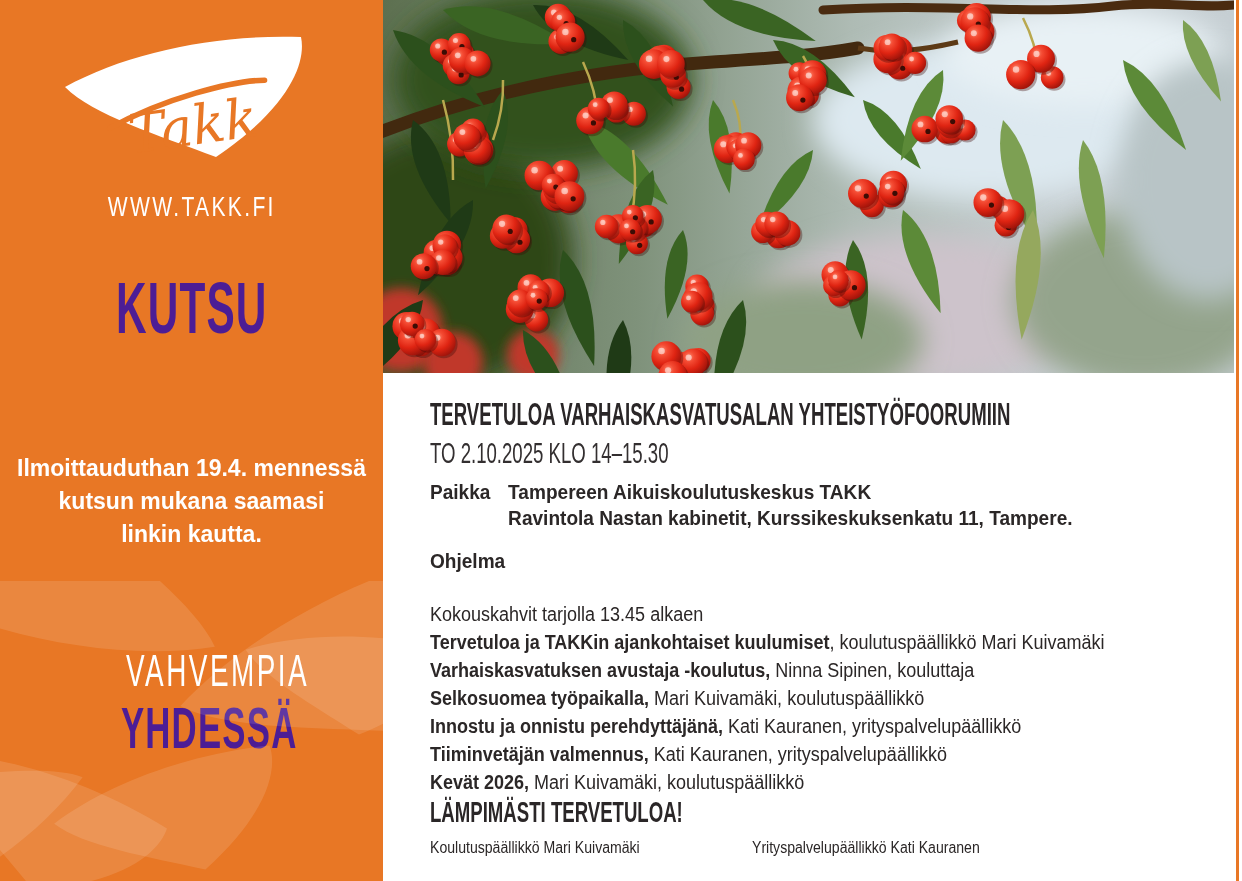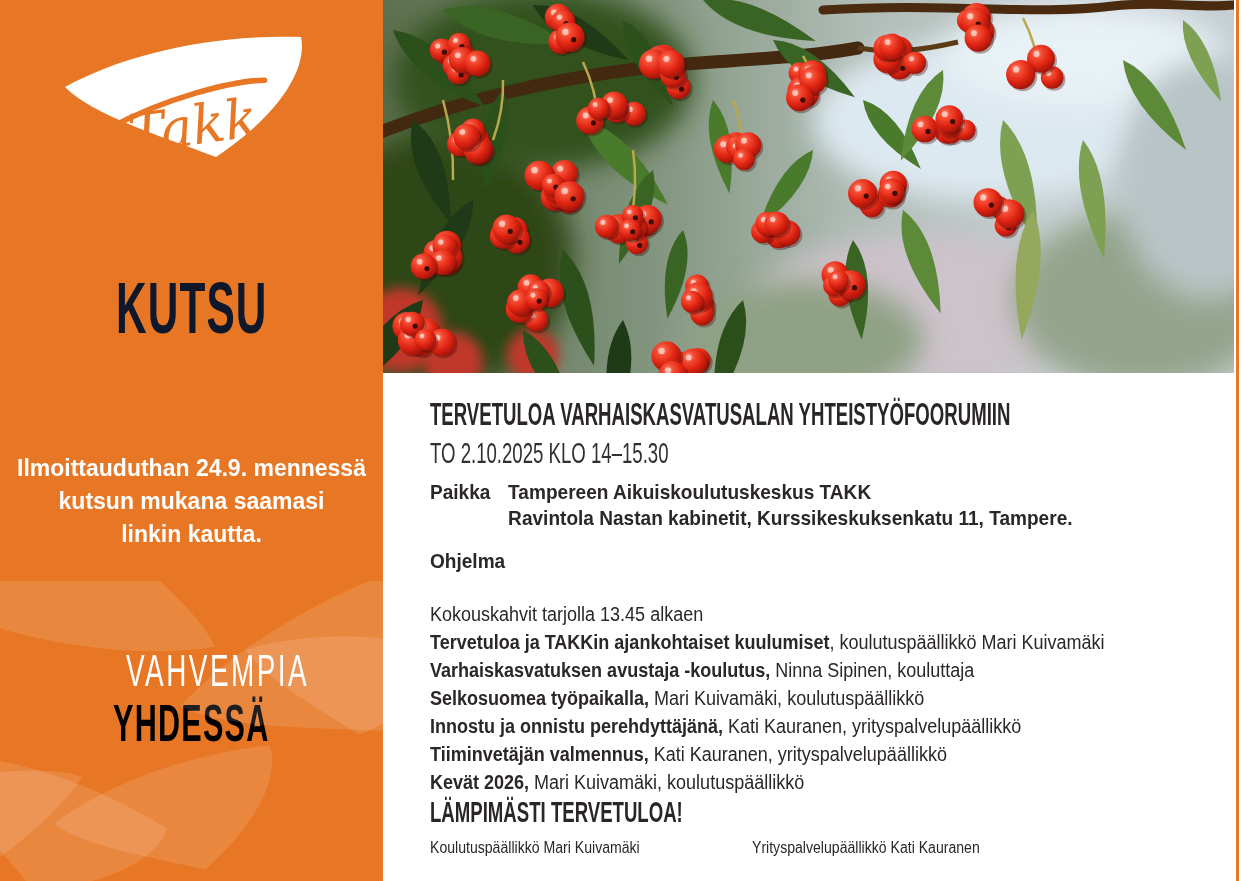--- a/index.html
+++ b/index.html
@@ -15,36 +15,36 @@
     background:#E87725;overflow:hidden;
   }
   .logo-wrap{position:absolute;left:58px;top:30px;width:250px;height:140px;}
   .website{
     position:absolute;top:192px;left:0;width:383px;text-align:center;
     color:#ffffff;font-size:27px;letter-spacing:3px;white-space:nowrap;
   }
   .website .cx{transform:scaleX(0.78);transform-origin:50% 50%;display:inline-block;}
   .kutsu{
     position:absolute;top:266px;left:0;width:383px;text-align:center;
-    color:#0f172a;font-size:73px;font-weight:bold;letter-spacing:2px;white-space:nowrap;
+    color:#4c1d95;font-size:73px;font-weight:bold;letter-spacing:2px;white-space:nowrap;
   }
   .kutsu .cx{transform:scaleX(0.58);transform-origin:50% 50%;display:inline-block;}
   .reg-note{
     position:absolute;top:452px;left:0;width:383px;text-align:center;
     color:#ffffff;font-size:23px;font-weight:bold;line-height:33px;
     white-space:pre-line;
   }
   .slogan1{
     position:absolute;top:645px;left:0;width:435px;text-align:center;
     color:#ffffff;font-size:45px;font-weight:normal;letter-spacing:4px;white-space:nowrap;
   }
   .slogan1 .cx{transform:scaleX(0.62);transform-origin:50% 50%;display:inline-block;}
   .slogan2{
-    position:absolute;top:694px;left:0;width:383px;text-align:center;
-    color:#000000;font-size:51px;font-weight:bold;letter-spacing:2px;white-space:nowrap;
+    position:absolute;top:694px;left:18px;width:383px;text-align:center;
+    color:#4c1d95;font-size:58px;font-weight:bold;letter-spacing:2px;white-space:nowrap;
   }
   .slogan2 .cx{transform:scaleX(0.60);transform-origin:50% 50%;display:inline-block;}
   .deco{position:absolute;left:0;bottom:0;width:383px;height:300px;}
 
   
   .main{position:absolute;left:383px;top:0;width:851px;height:881px;background:#ffffff;padding-left:44px;}
   .photo{position:absolute;left:0;top:0;width:851px;height:373px;overflow:hidden;}
   .photo svg{display:block;}
   .content{position:absolute;left:0;top:373px;width:851px;height:508px;}
 
@@ -101,26 +101,29 @@
         <path id="pick" d="M7,57 C70,22 160,4 243,7 C248,30 235,75 158,127 C100,105 35,85 7,57 Z"></path>
       </defs>
       <use href="#pick" fill="#ffffff"></use>
       <g transform="rotate(-8 125 95)">
         <path d="M52,88 C110,66 180,58 212,62" stroke="#E87725" stroke-width="5.5" fill="none" stroke-linecap="round"></path>
         <text x="70" y="116" font-family="DejaVu Serif, serif" font-style="italic" font-size="54" fill="#E87725">Takk</text>
       </g>
     </svg>
   </div>
 
+  <div class="website">
+    <span class="cx">WWW.TAKK.FI</span>
+  </div>
 
   <div class="kutsu">
     <span class="cx">KUTSU</span>
   </div>
 
-  <div class="reg-note">Ilmoittauduthan 24.9. mennessä
+  <div class="reg-note">Ilmoittauduthan 19.4. mennessä
 kutsun mukana saamasi
 linkin kautta.</div>
 
   <div class="slogan1">
     <span class="cx">VAHVEMPIA</span>
   </div>
   <div class="slogan2">
     <span class="cx">YHDESSÄ</span>
   </div>
 

